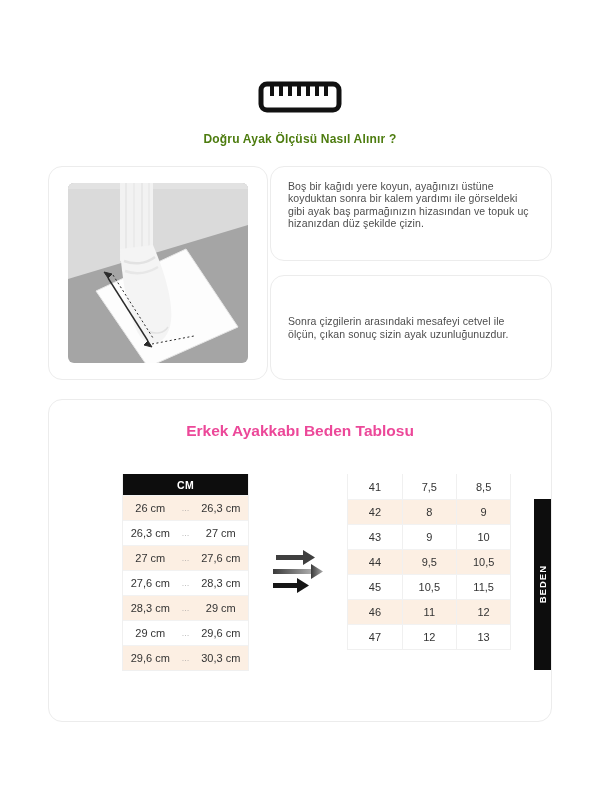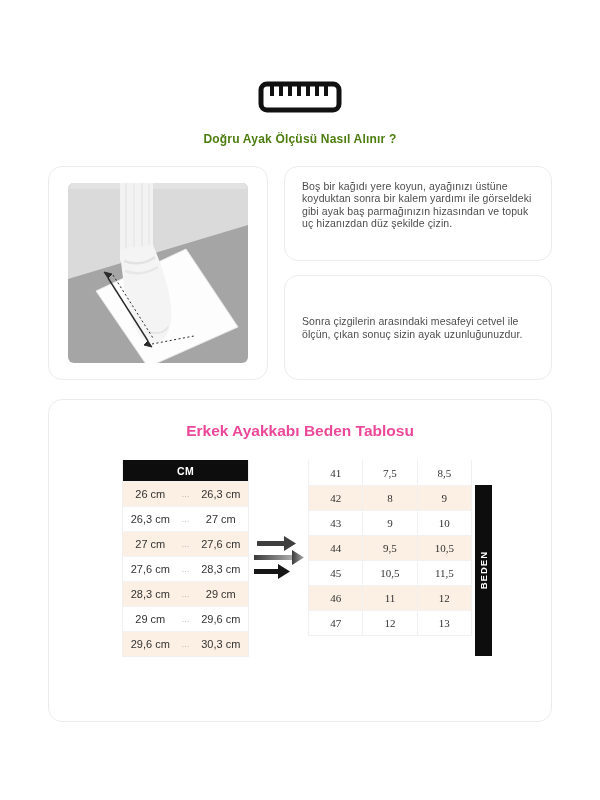--- a/index.html
+++ b/index.html
@@ -14,21 +14,21 @@
 
   
   .ruler-wrap { display:flex; justify-content:center; padding-top:80px; }
   .page-title {
     text-align:center; margin-top:18px;
     font-size:12px; font-weight:bold; color:#4d7c0f; letter-spacing:.2px;
   }
 
   
   .how-section {
-    display:flex; gap:16px;
+    display:flex; gap:2px;
     margin:20px 48px 0 48px;
   }
   .card {
     border:1px solid #ececec; border-radius:14px; background:#fff;
   }
   .photo-card {
     width:220px; height:214px; flex:0 0 220px;
     display:flex; align-items:center; justify-content:center;
   }
   .photo-card svg { border-radius:6px; display:block; }
@@ -44,21 +44,21 @@
   .size-section {
     margin:19px 48px 0 48px; height:323px;
     border:1px solid #ececec; border-radius:14px; background:#fff;
   }
   .size-title {
     text-align:center; padding-top:22px;
     font-size:15.5px; font-weight:bold; color:#ec4899;
   }
   .tables {
     display:flex; align-items:flex-start;
-    margin-top:20px; padding-left:73px;
+    margin-top:34px; padding-left:73px;justify-content:space-between;
   }
   .tbl-head {
     background:#0d0d0d; color:#ffffff; height:21px;
     display:flex; align-items:center; justify-content:center;
     font-size:10.5px; font-weight:bold; letter-spacing:.3px;
   }
   
   .cm-table { width:127px; border:1px solid #f0f0f0; border-top:none; }
   .cm-row {
     height:25px; display:flex; align-items:center;
@@ -77,21 +77,21 @@
 
   
   .size-table { width:164px; border:1px solid #f0f0f0; border-top:none; }
   .size-table .tbl-head { display:flex; }
   .size-table .tbl-head span { flex:1; text-align:center; }
   .sz-row { display:flex; height:25px; border-top:1px solid #f2f2f2; }
   .sz-row:first-of-type { border-top:none; }
   .sz-row:nth-of-type(even) { background:#fcefe3; }
   .sz-row .c {
     flex:1; display:flex; align-items:center; justify-content:center;
-    font-size:11px; color:#333; border-left:1px solid #f0f0f0;font-family:Liberation Serif, serif;
+    font-size:11px; color:#333; border-left:1px solid #f0f0f0;
   }
   .sz-row .c:first-child { border-left:none; }
 
   
   .beden-bar {
     width:17px; height:171px; margin:25px 0 0 3px;
     background:#0d0d0d; color:#fff;
     display:flex; align-items:center; justify-content:center;
   }
   .beden-bar span {

